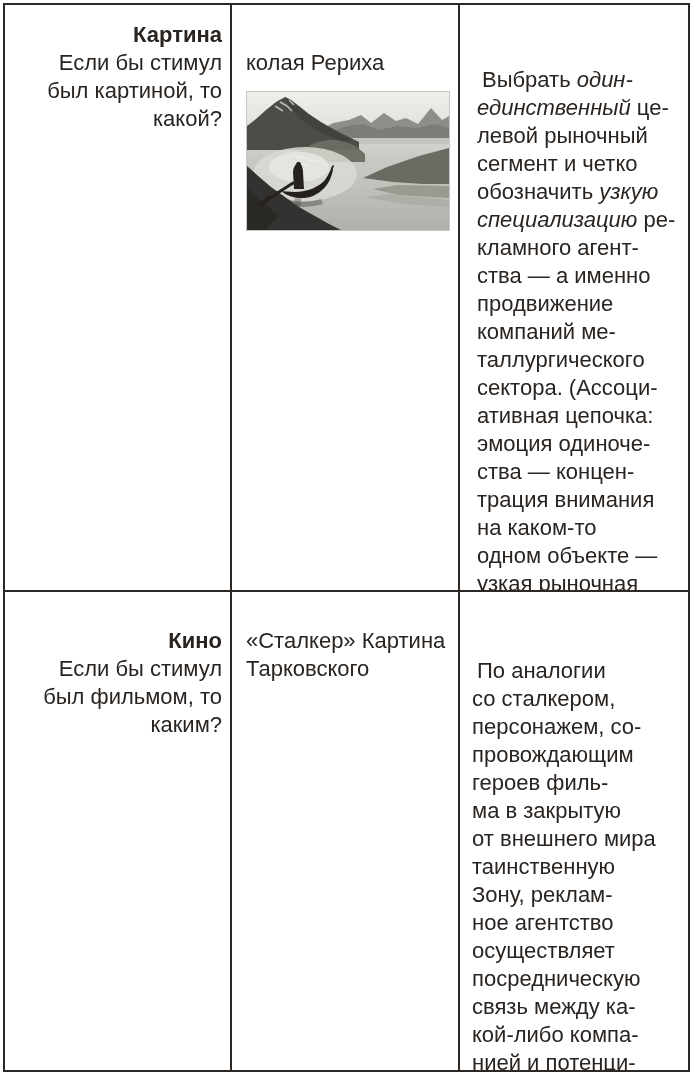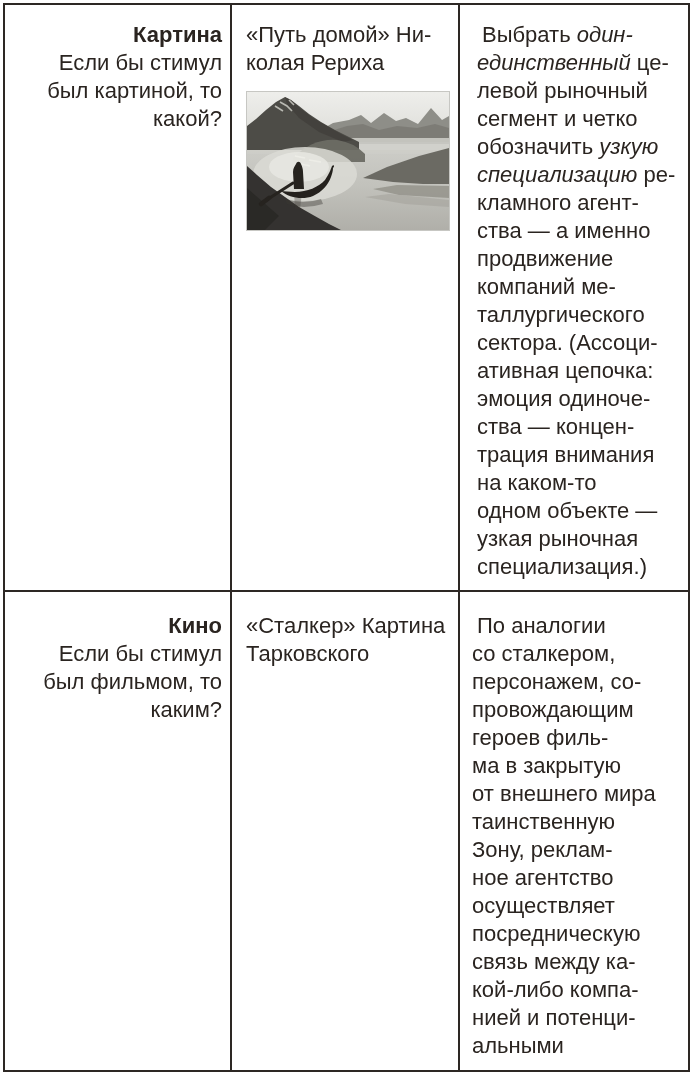--- a/index.html
+++ b/index.html
@@ -32,45 +32,45 @@
     border-bottom:2px solid var(--border);
     font-size:22px;
     line-height:28px;
     overflow:hidden;
   }
   .cell.c3{border-right:none;}
   .cell.r2{border-bottom:none;}
   .cell.c1{padding:16px 8px 0 18px;text-align:right;}
   .cell.c2{padding:16px 6px 0 14px;}
   .cell.c3{padding:16px 5px 0 17px;}
-  .cell.r2.c1,.cell.r2.c2{padding-top:20px;}
+  .cell.r2.c1,.cell.r2.c2{padding-top:35px;}
   .cell.r2.c3{padding-top:20px;padding-left:12px;}
   .cell-title{font-weight:bold;}
-  .interp-text{text-indent:5px;}
+  .interp-text{text-indent:5px;margin-top:45px;}
   em{font-style:italic;}
   .painting{
     margin-top:14px;
     width:202px;height:138px;
     border:1px solid var(--frame);
     background:#e8e8e4;
   }
   .painting svg{display:block;}
 </style>
 </head>
 <body>
 
 <div class="frame">
 
   <div class="cell r1 c1">
     <div class="cell-title">Картина</div>
     <div><span>Если бы стимул</span><br><span>был картиной, то</span><br><span>какой?</span></div>
   </div>
 
   <div class="cell r1 c2">
-    <div><span>«Путь домой» Ни-</span><br><span>колая Рериха</span></div>
+    <div><br><span>колая Рериха</span></div>
     <div class="painting">
       <svg viewBox="0 0 202 138" width="202" height="138" preserveAspectRatio="none" aria-hidden="true">
         <defs>
           <linearGradient id="sky" x1="0" y1="0" x2="0" y2="1">
             <stop offset="0" stop-color="#eeeeeb"></stop>
               <stop offset="1" stop-color="#d9d9d4"></stop>
           </linearGradient>
           <linearGradient id="water" x1="0" y1="0" x2="0" y2="1">
             <stop offset="0" stop-color="#cfcfca"></stop>
               <stop offset="0.5" stop-color="#c2c2bc"></stop>

